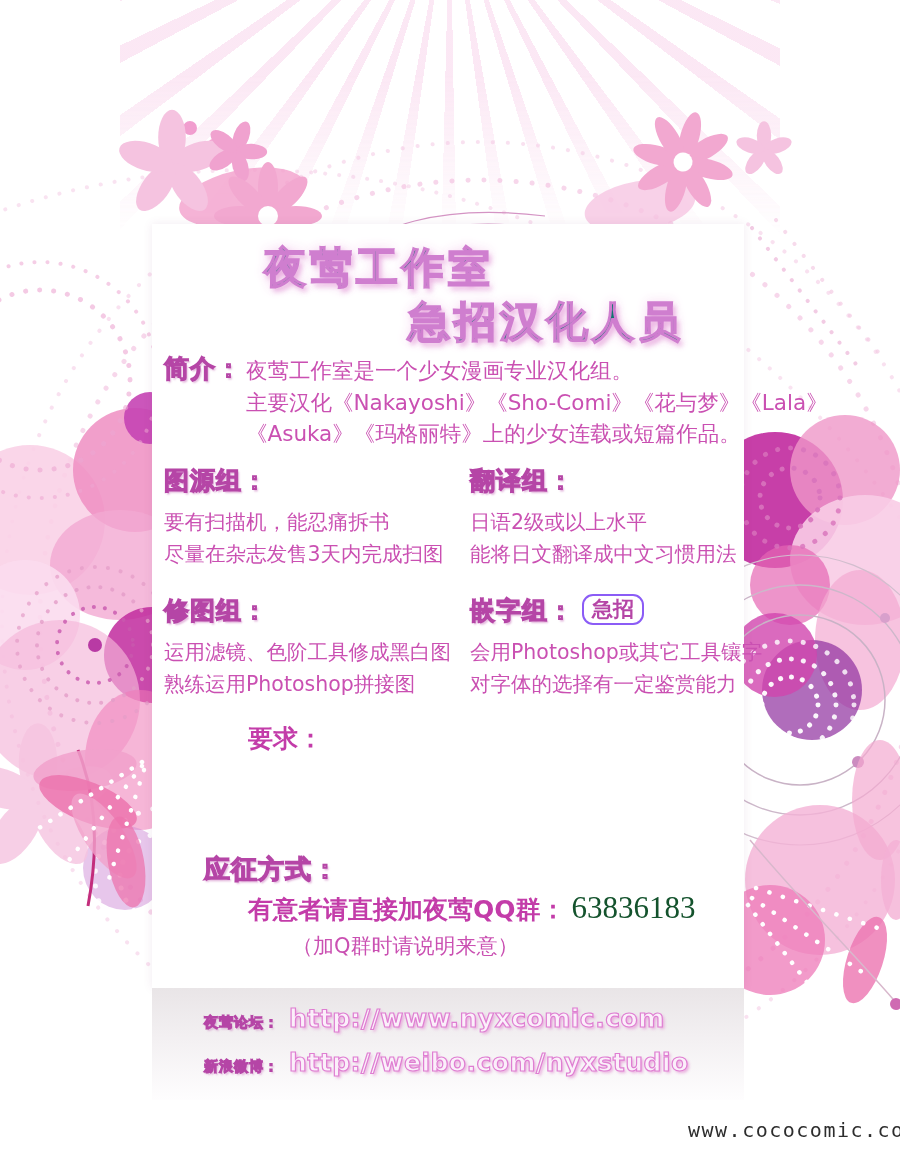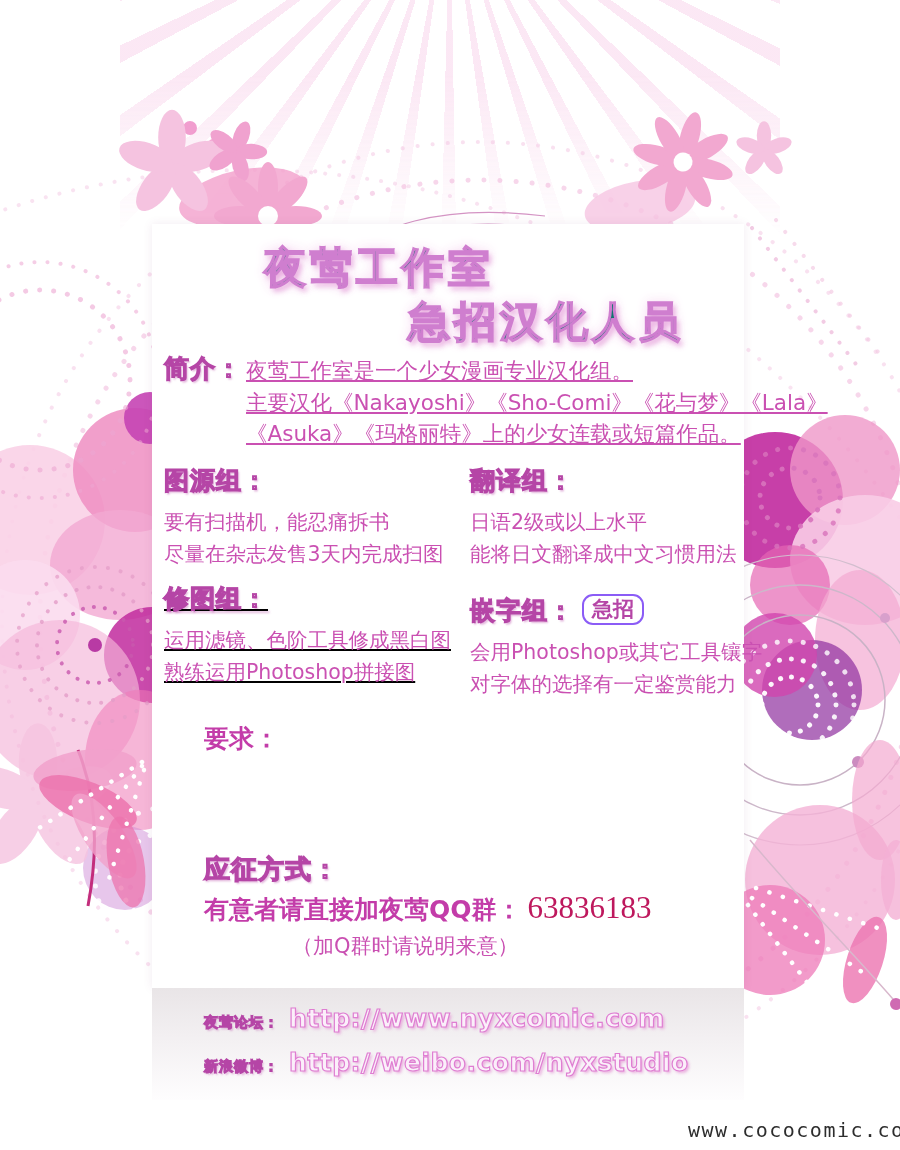--- a/index.html
+++ b/index.html
@@ -40,44 +40,44 @@
     text-shadow:3px 4px 5px rgba(226,150,214,.75),0 0 12px rgba(243,196,235,.95);
     letter-spacing:4px;white-space:nowrap;
   }
   .url-bub{
     font-weight:bold;color:#fbeffa;
     -webkit-text-stroke:1.2px #df7ed2;
     text-shadow:2px 2px 3px rgba(230,160,216,.85);
     letter-spacing:.5px;white-space:nowrap;
   }
   .btxt{color:#ca50b2;white-space:nowrap;}
-  .breq{color:#c33ca9;font-weight:bold;white-space:nowrap;}
+  .breq{color:#c33ca9;font-weight:bold;white-space:nowrap;margin-left:44px;}
   .abs{position:absolute;}
   .badge{
     display:inline-block;border:2px solid #8b5cf6;border-radius:11px;
     padding:0 8px;color:#b545a6;font-weight:bold;font-size:21px;line-height:27px;
     vertical-align:3px;margin-left:8px;white-space:nowrap;background:rgba(255,255,255,.6);
   }
   .t1{left:112px;top:16px;font-size:42px;}
   .t2{left:256px;top:70px;font-size:42px;}
   .intro-label{left:12px;top:128px;font-size:25px;}
-  .intro-text{left:94px;top:131px;font-size:21.5px;line-height:31.5px;text-decoration:underline;}
+  .intro-text{left:94px;top:131px;font-size:21.5px;line-height:31.5px;}
   .g-head{font-size:25px;}
   .g-lines{font-size:20.5px;line-height:32px;margin-top:9px;}
   .g0{left:12px;top:240px;}  .g1{left:318px;top:240px;}
-  .g2{left:12px;top:358px;text-decoration:underline;}  .g3{left:318px;top:370px;}
+  .g2{left:12px;top:370px;}  .g3{left:318px;top:370px;}
   .req-label{left:52px;top:498px;font-size:25px;}
   .req-lines{left:140px;top:492px;}
   .req-row{height:45px;display:flex;align-items:center;}
   .req-prefix{font-size:23px;margin-right:10px;}
   .req-em{font-size:32px;-webkit-text-stroke:1.4px #b545a6;}
   .req-plain{font-size:23px;}
   .apply-label{left:52px;top:628px;font-size:26px;}
   .apply-line{left:52px;top:666px;font-size:25px;}
-  .qq-num{font-family:"Liberation Serif","DejaVu Serif",serif;font-size:31px;font-weight:normal;color:#be185d;margin-left:6px;}
+  .qq-num{font-family:"Liberation Serif","DejaVu Serif",serif;font-size:31px;font-weight:normal;color:#14532d;margin-left:6px;}
   .apply-note{left:140px;top:708px;font-size:21px;}
   .band-row{position:absolute;left:52px;display:flex;align-items:baseline;}
   .band-row1{top:16px;} .band-row2{top:60px;}
   .band-label{font-size:14px;margin-right:10px;}
   .band-url{font-size:25px;}
   #watermark{
     position:absolute;left:688px;top:1118px;z-index:1;
     font-family:"DejaVu Sans Mono",monospace;font-size:20px;
     letter-spacing:1.5px;color:#2d2d2d;white-space:nowrap;
   }

